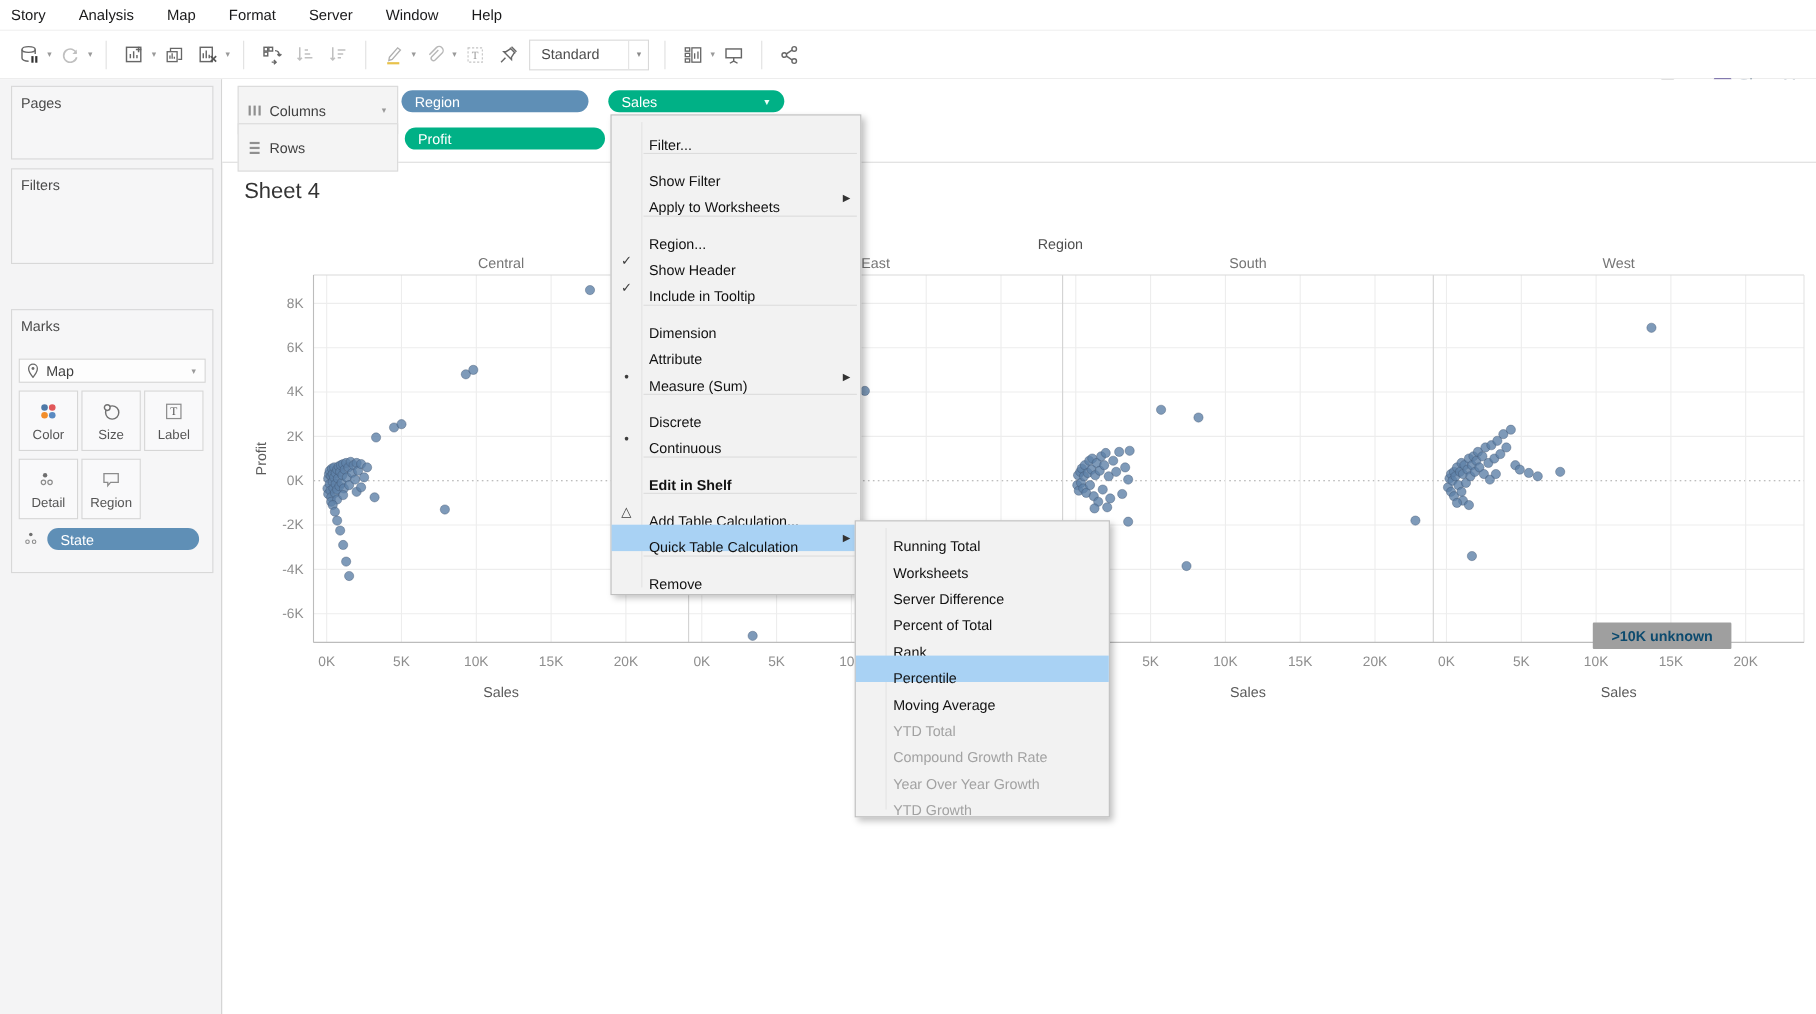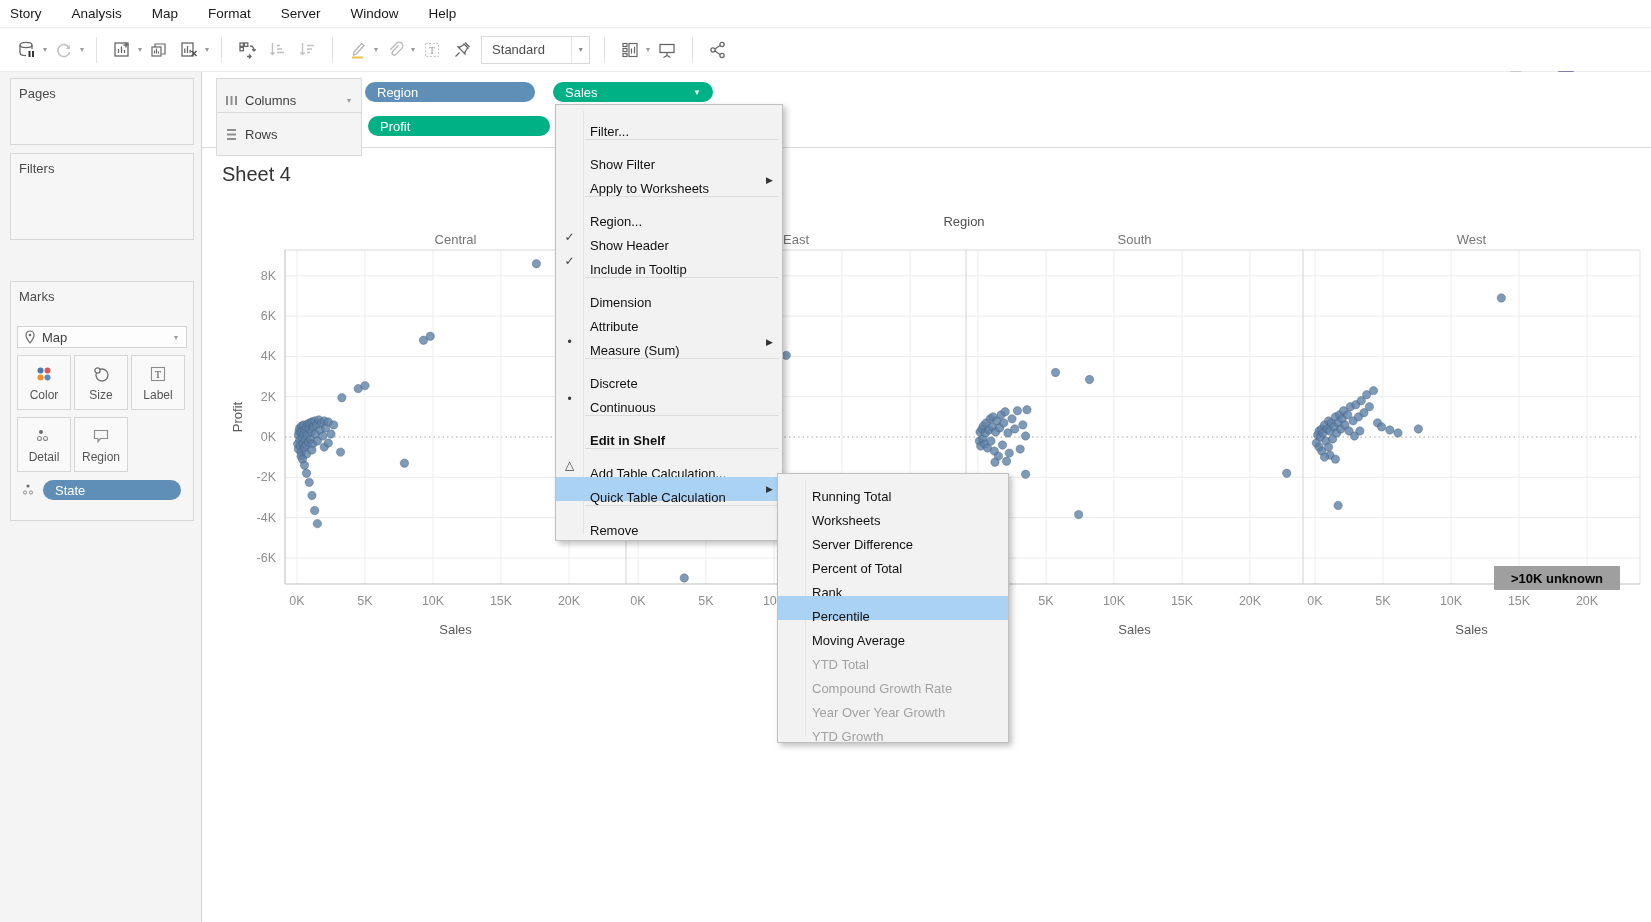--- a/index.html
+++ b/index.html
@@ -48,21 +48,21 @@
     border-bottom:1px solid #dcdcdc;box-sizing:border-box;}
   .shelfbox{position:absolute;left:14px;width:146px;height:44px;border:1px solid #dadada;background:#f4f4f4;
     display:flex;align-items:center;padding:0 8px;box-sizing:border-box;}
   .shelfbox .sh-lbl{font-size:13px;color:#3f3f3f;margin-left:7px;flex:1;}
   .shelfpill{position:absolute;box-shadow:0 0 0 0;}
   .pill .pillcaret{margin-left:auto;font-size:8px;color:#eafff7;padding-left:8px;}
   
   .sheettitle{position:absolute;left:222px;top:163px;font-size:20px;color:#333;}
   #chart-svg{position:absolute;left:0;top:0;z-index:1;}
   #chart-svg text{font-family:"Liberation Sans","DejaVu Sans",sans-serif;}
-  .badge{position:absolute;left:1494px;top:566px;width:126px;height:24px;background:#9f9f9f;color:#000000;
+  .badge{position:absolute;left:1448px;top:566px;width:126px;height:24px;background:#9f9f9f;color:#0c4a6e;
     font-size:13px;font-weight:bold;display:flex;align-items:center;justify-content:center;z-index:4;border-radius:1px;}
   
   .menu{position:absolute;background:#f2f2f2;border:1px solid #bfbfbf;box-shadow:3px 3px 6px rgba(0,0,0,.25);
     box-sizing:border-box;padding:6px 0;z-index:30;}
   .menu .mrow{height:24px;display:flex;align-items:center;position:relative;cursor:default;}
   .menu .gut{width:27px;flex:0 0 27px;display:flex;align-items:center;justify-content:center;
     font-size:12px;color:#3d3d3d;height:100%;}
   .menu .mlabel{font-size:13px;color:#111;padding-left:7px;flex:1;white-space:nowrap;margin-top:16px;}
   .menu .marrow{font-size:9px;color:#333;padding-right:9px;}
   .menu .mrow.hl{background:#a9d2f4;}

